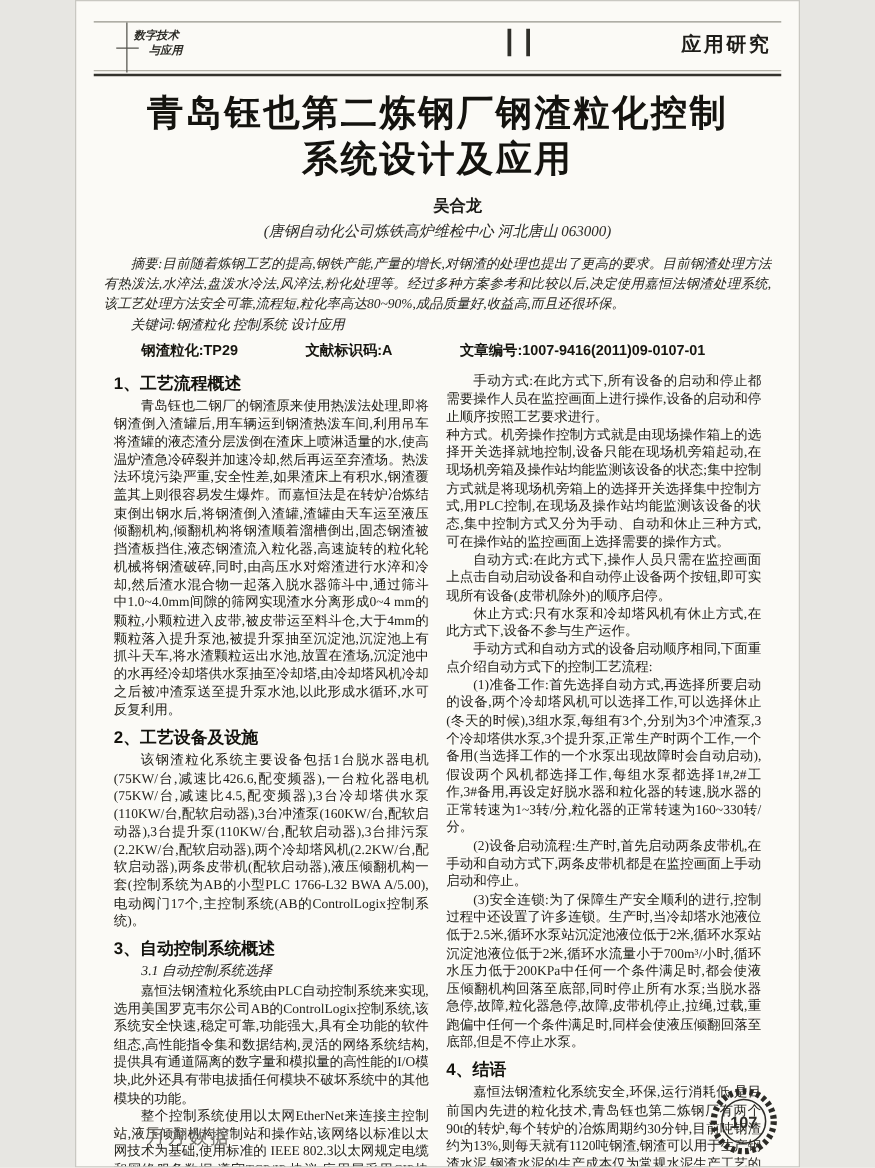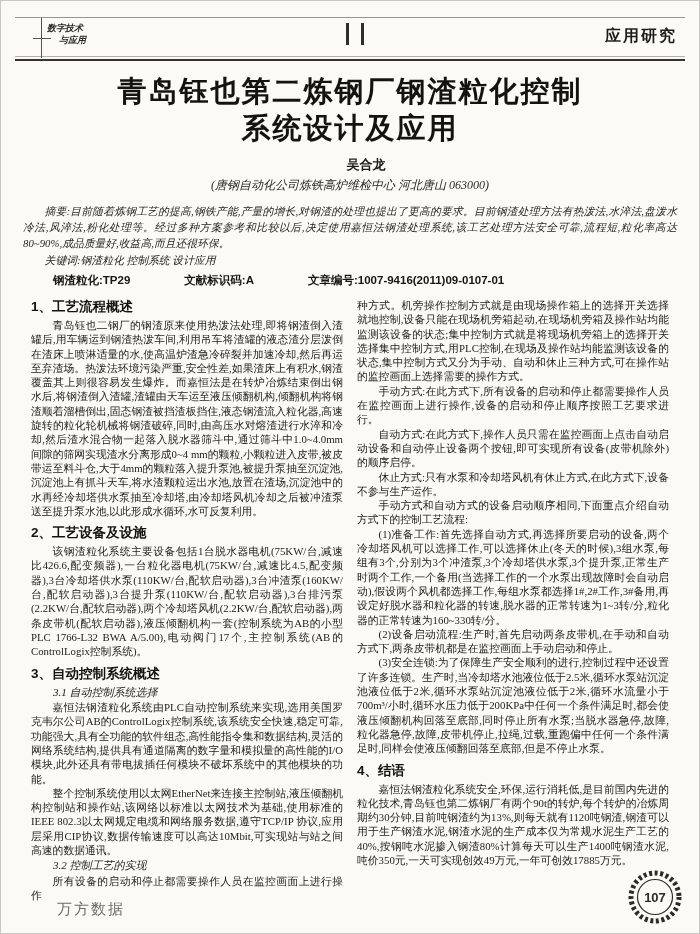--- a/index.html
+++ b/index.html
@@ -1,17 +1,17 @@
 <!DOCTYPE html>
 <html><head>
 <meta charset="utf-8">
 <style>
   html,body { margin:0; padding:0; background:#e7e6e2; }
   .page {
-    position:relative; width:700px; height:934px; margin:0 auto;
+    position:relative; width:580px; height:934px; margin:0 auto;
     background:#fbfaf6; overflow:hidden; box-sizing:border-box;
     border:1px solid #c9c8c2;
     font-family:"Liberation Serif","DejaVu Serif",serif; color:#23221e;
   }
   
   .header { position:relative; margin:16px 14px 0; border-top:1px solid #97958c; height:38px; }
   .logo { position:absolute; left:18px; top:4px; width:92px; height:32px; }
   .logo-vline { position:absolute; left:8px; top:-4px; width:1px; height:40px; background:#55544e; }
   .logo-cross { position:absolute; left:0; top:16px; width:18px; height:1px; background:#55544e; }
   .logo-l1, .logo-l2 {
@@ -109,22 +109,22 @@
       <h3 class="sec-h">2、工艺设备及设施</h3>
       <p class="para">该钢渣粒化系统主要设备包括1台脱水器电机(75KW/台,减速比426.6,配变频器),一台粒化器电机(75KW/台,减速比4.5,配变频器),3台冷却塔供水泵(110KW/台,配软启动器),3台冲渣泵(160KW/台,配软启动器),3台提升泵(110KW/台,配软启动器),3台排污泵(2.2KW/台,配软启动器),两个冷却塔风机(2.2KW/台,配软启动器),两条皮带机(配软启动器),液压倾翻机构一套(控制系统为AB的小型PLC 1766-L32 BWA A/5.00),电动阀门17个,主控制系统(AB的ControlLogix控制系统)。</p>
       <h3 class="sec-h">3、自动控制系统概述</h3>
       <div class="sub-h">3.1 自动控制系统选择</div>
       <p class="para">嘉恒法钢渣粒化系统由PLC自动控制系统来实现,选用美国罗克韦尔公司AB的ControlLogix控制系统,该系统安全快速,稳定可靠,功能强大,具有全功能的软件组态,高性能指令集和数据结构,灵活的网络系统结构,提供具有通道隔离的数字量和模拟量的高性能的I/O模块,此外还具有带电拔插任何模块不破坏系统中的其他模块的功能。</p>
       <p class="para">整个控制系统使用以太网EtherNet来连接主控制站,液压倾翻机构控制站和操作站,该网络以标准以太网技术为基础,使用标准的 IEEE 802.3以太网规定电缆和网络服务数据,遵守TCP/IP 协议,应用层采用CIP协议,数据传输速度可以高达10Mbit,可实现站与站之间高速的数据通讯。</p>
       <div class="sub-h">3.2 控制工艺的实现</div>
       <p class="para">所有设备的启动和停止都需要操作人员在监控画面上进行操作</p>
     </div>
     <div class="col">
+      <p class="para">手动方式:在此方式下,所有设备的启动和停止都需要操作人员在监控画面上进行操作,设备的启动和停止顺序按照工艺要求进行。</p>
       <p class="para cont">种方式。机旁操作控制方式就是由现场操作箱上的选择开关选择就地控制,设备只能在现场机旁箱起动,在现场机旁箱及操作站均能监测该设备的状态;集中控制方式就是将现场机旁箱上的选择开关选择集中控制方式,用PLC控制,在现场及操作站均能监测该设备的状态,集中控制方式又分为手动、自动和休止三种方式,可在操作站的监控画面上选择需要的操作方式。</p>
-      <p class="para">手动方式:在此方式下,所有设备的启动和停止都需要操作人员在监控画面上进行操作,设备的启动和停止顺序按照工艺要求进行。</p>
       <p class="para">自动方式:在此方式下,操作人员只需在监控画面上点击自动启动设备和自动停止设备两个按钮,即可实现所有设备(皮带机除外)的顺序启停。</p>
       <p class="para">休止方式:只有水泵和冷却塔风机有休止方式,在此方式下,设备不参与生产运作。</p>
       <p class="para">手动方式和自动方式的设备启动顺序相同,下面重点介绍自动方式下的控制工艺流程:</p>
       <p class="para">(1)准备工作:首先选择自动方式,再选择所要启动的设备,两个冷却塔风机可以选择工作,可以选择休止(冬天的时候),3组水泵,每组有3个,分别为3个冲渣泵,3个冷却塔供水泵,3个提升泵,正常生产时两个工作,一个备用(当选择工作的一个水泵出现故障时会自动启动),假设两个风机都选择工作,每组水泵都选择1#,2#工作,3#备用,再设定好脱水器和粒化器的转速,脱水器的正常转速为1~3转/分,粒化器的正常转速为160~330转/分。</p>
       <p class="para">(2)设备启动流程:生产时,首先启动两条皮带机,在手动和自动方式下,两条皮带机都是在监控画面上手动启动和停止。</p>
       <p class="para">(3)安全连锁:为了保障生产安全顺利的进行,控制过程中还设置了许多连锁。生产时,当冷却塔水池液位低于2.5米,循环水泵站沉淀池液位低于2米,循环水泵站沉淀池液位低于2米,循环水流量小于700m³/小时,循环水压力低于200KPa中任何一个条件满足时,都会使液压倾翻机构回落至底部,同时停止所有水泵;当脱水器急停,故障,粒化器急停,故障,皮带机停止,拉绳,过载,重跑偏中任何一个条件满足时,同样会使液压倾翻回落至底部,但是不停止水泵。</p>
       <h3 class="sec-h">4、结语</h3>
       <p class="para">嘉恒法钢渣粒化系统安全,环保,运行消耗低,是目前国内先进的粒化技术,青岛钰也第二炼钢厂有两个90t的转炉,每个转炉的冶炼周期约30分钟,目前吨钢渣约为13%,则每天就有1120吨钢渣,钢渣可以用于生产钢渣水泥,钢渣水泥的生产成本仅为常规水泥生产工艺的40%,按钢吨水泥掺入钢渣80%计算每天可以生产1400吨钢渣水泥,吨价350元,一天可实现创效49万元,一年可创效17885万元。</p>
     </div>
   </div>

